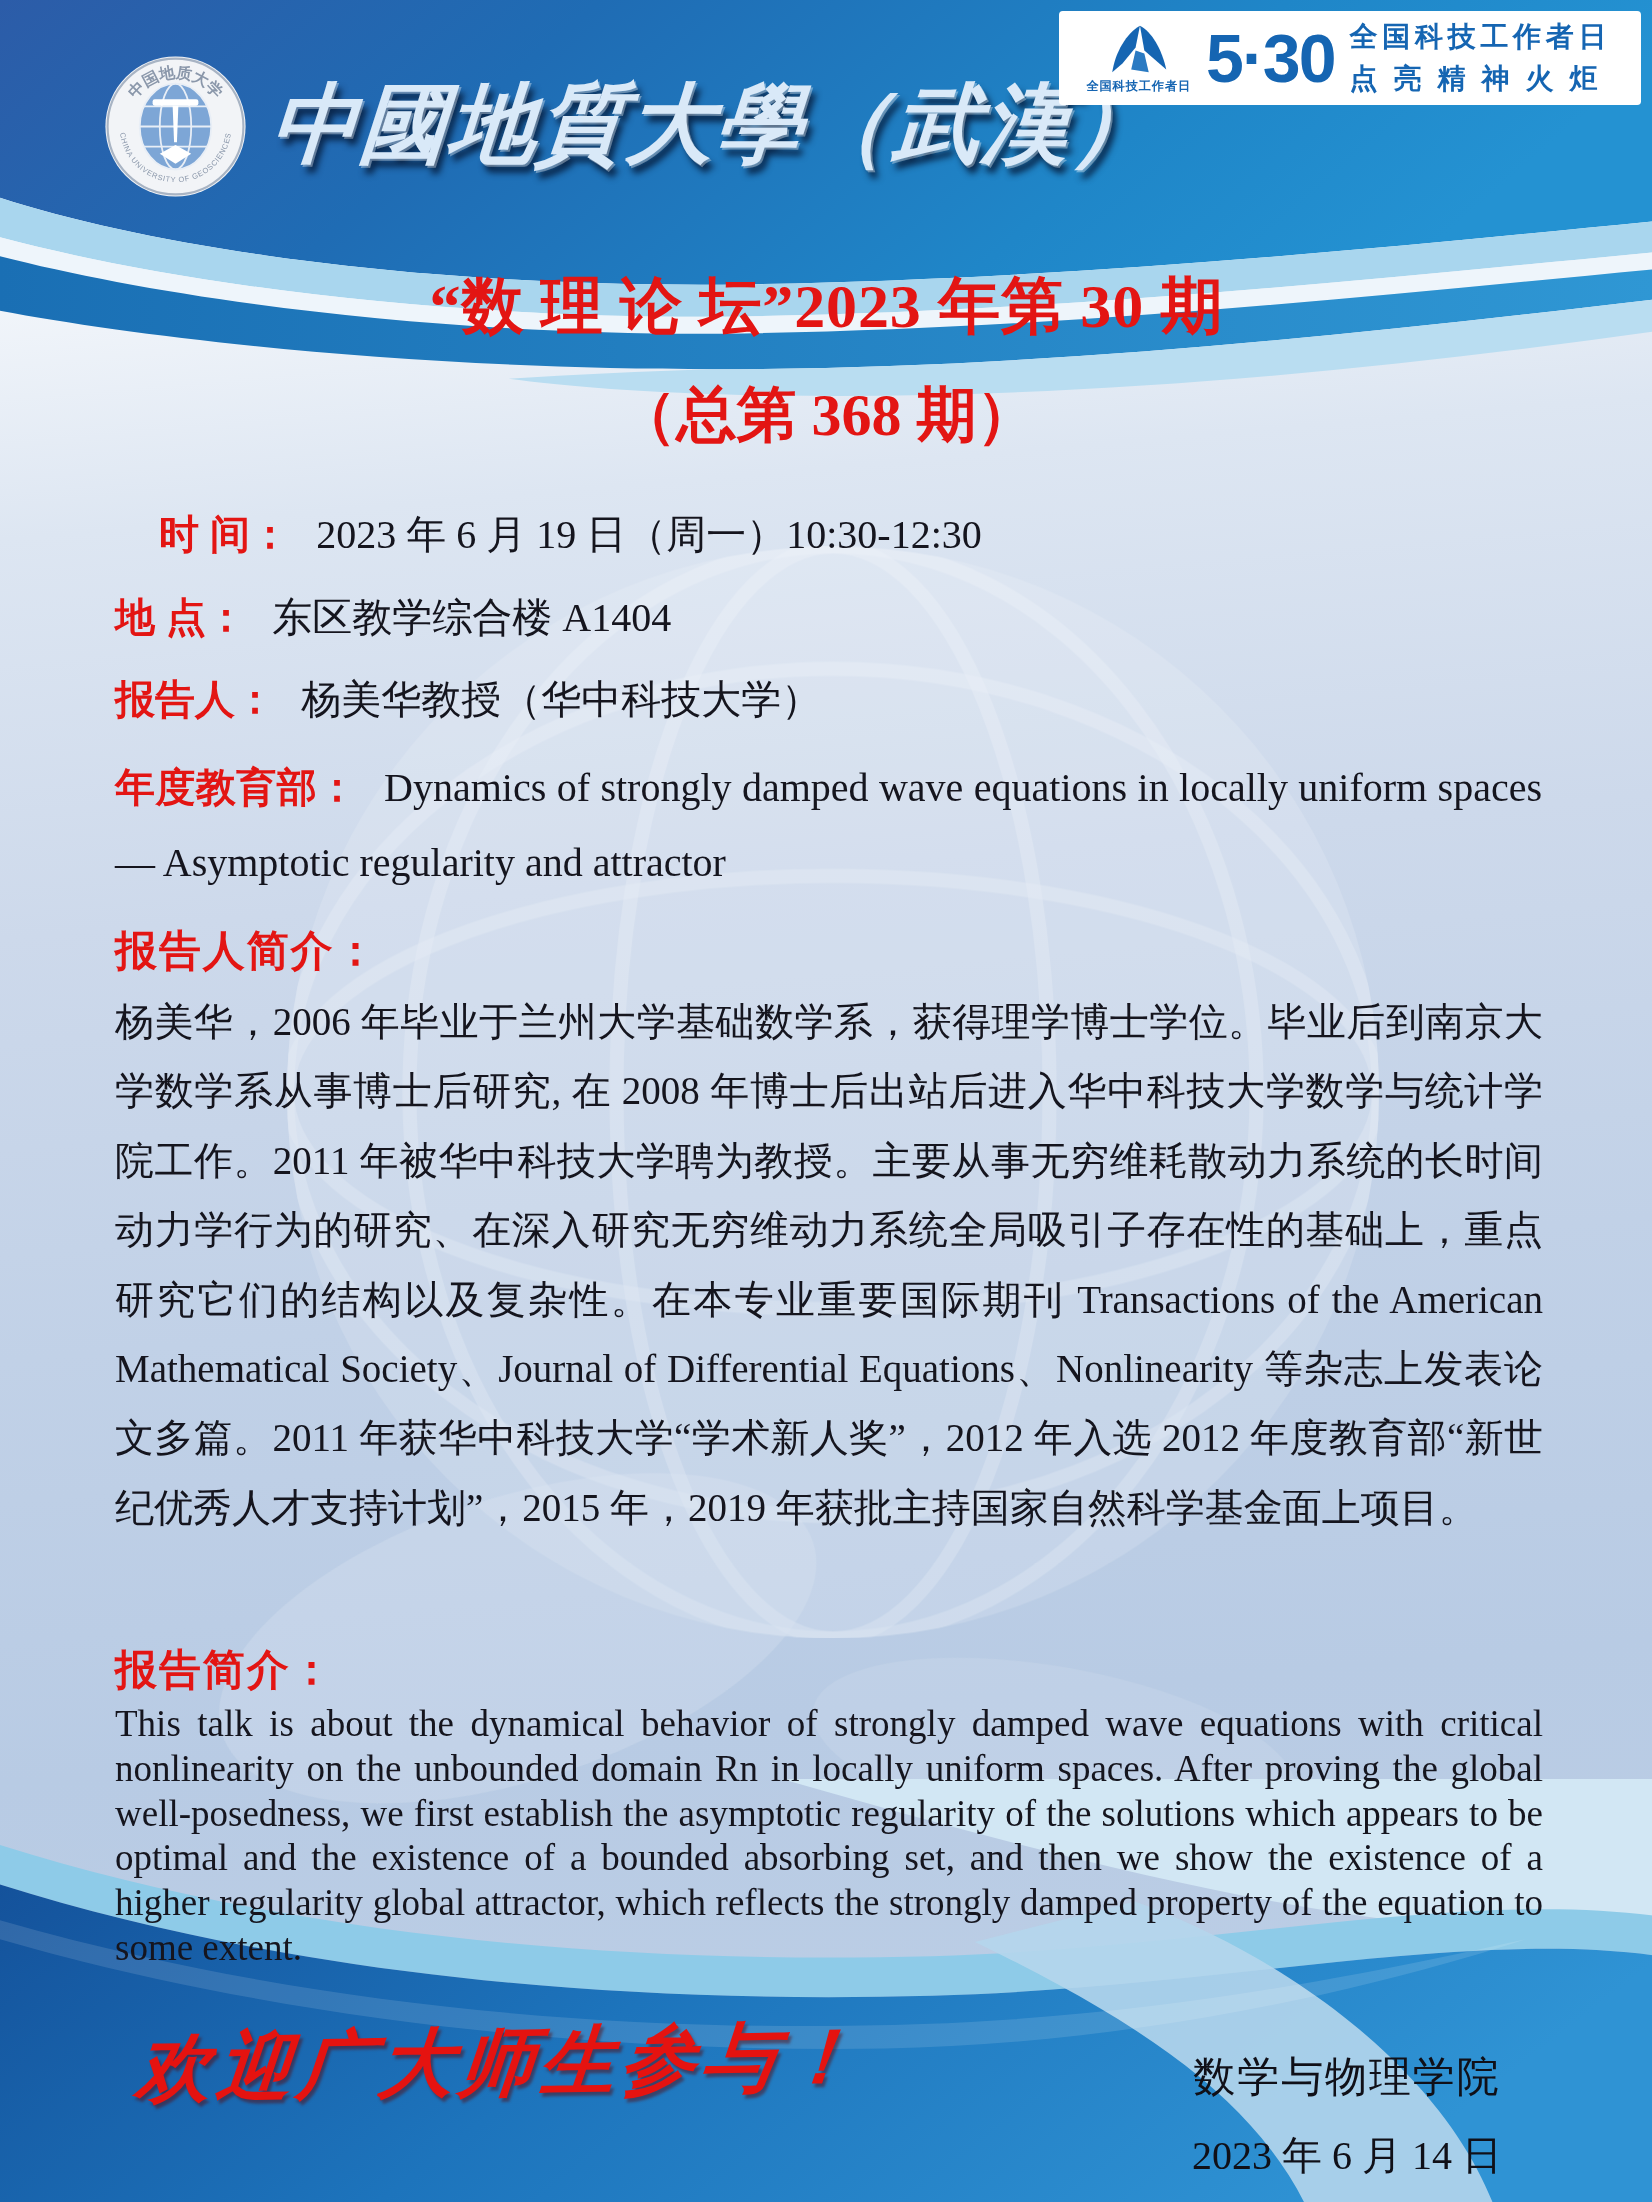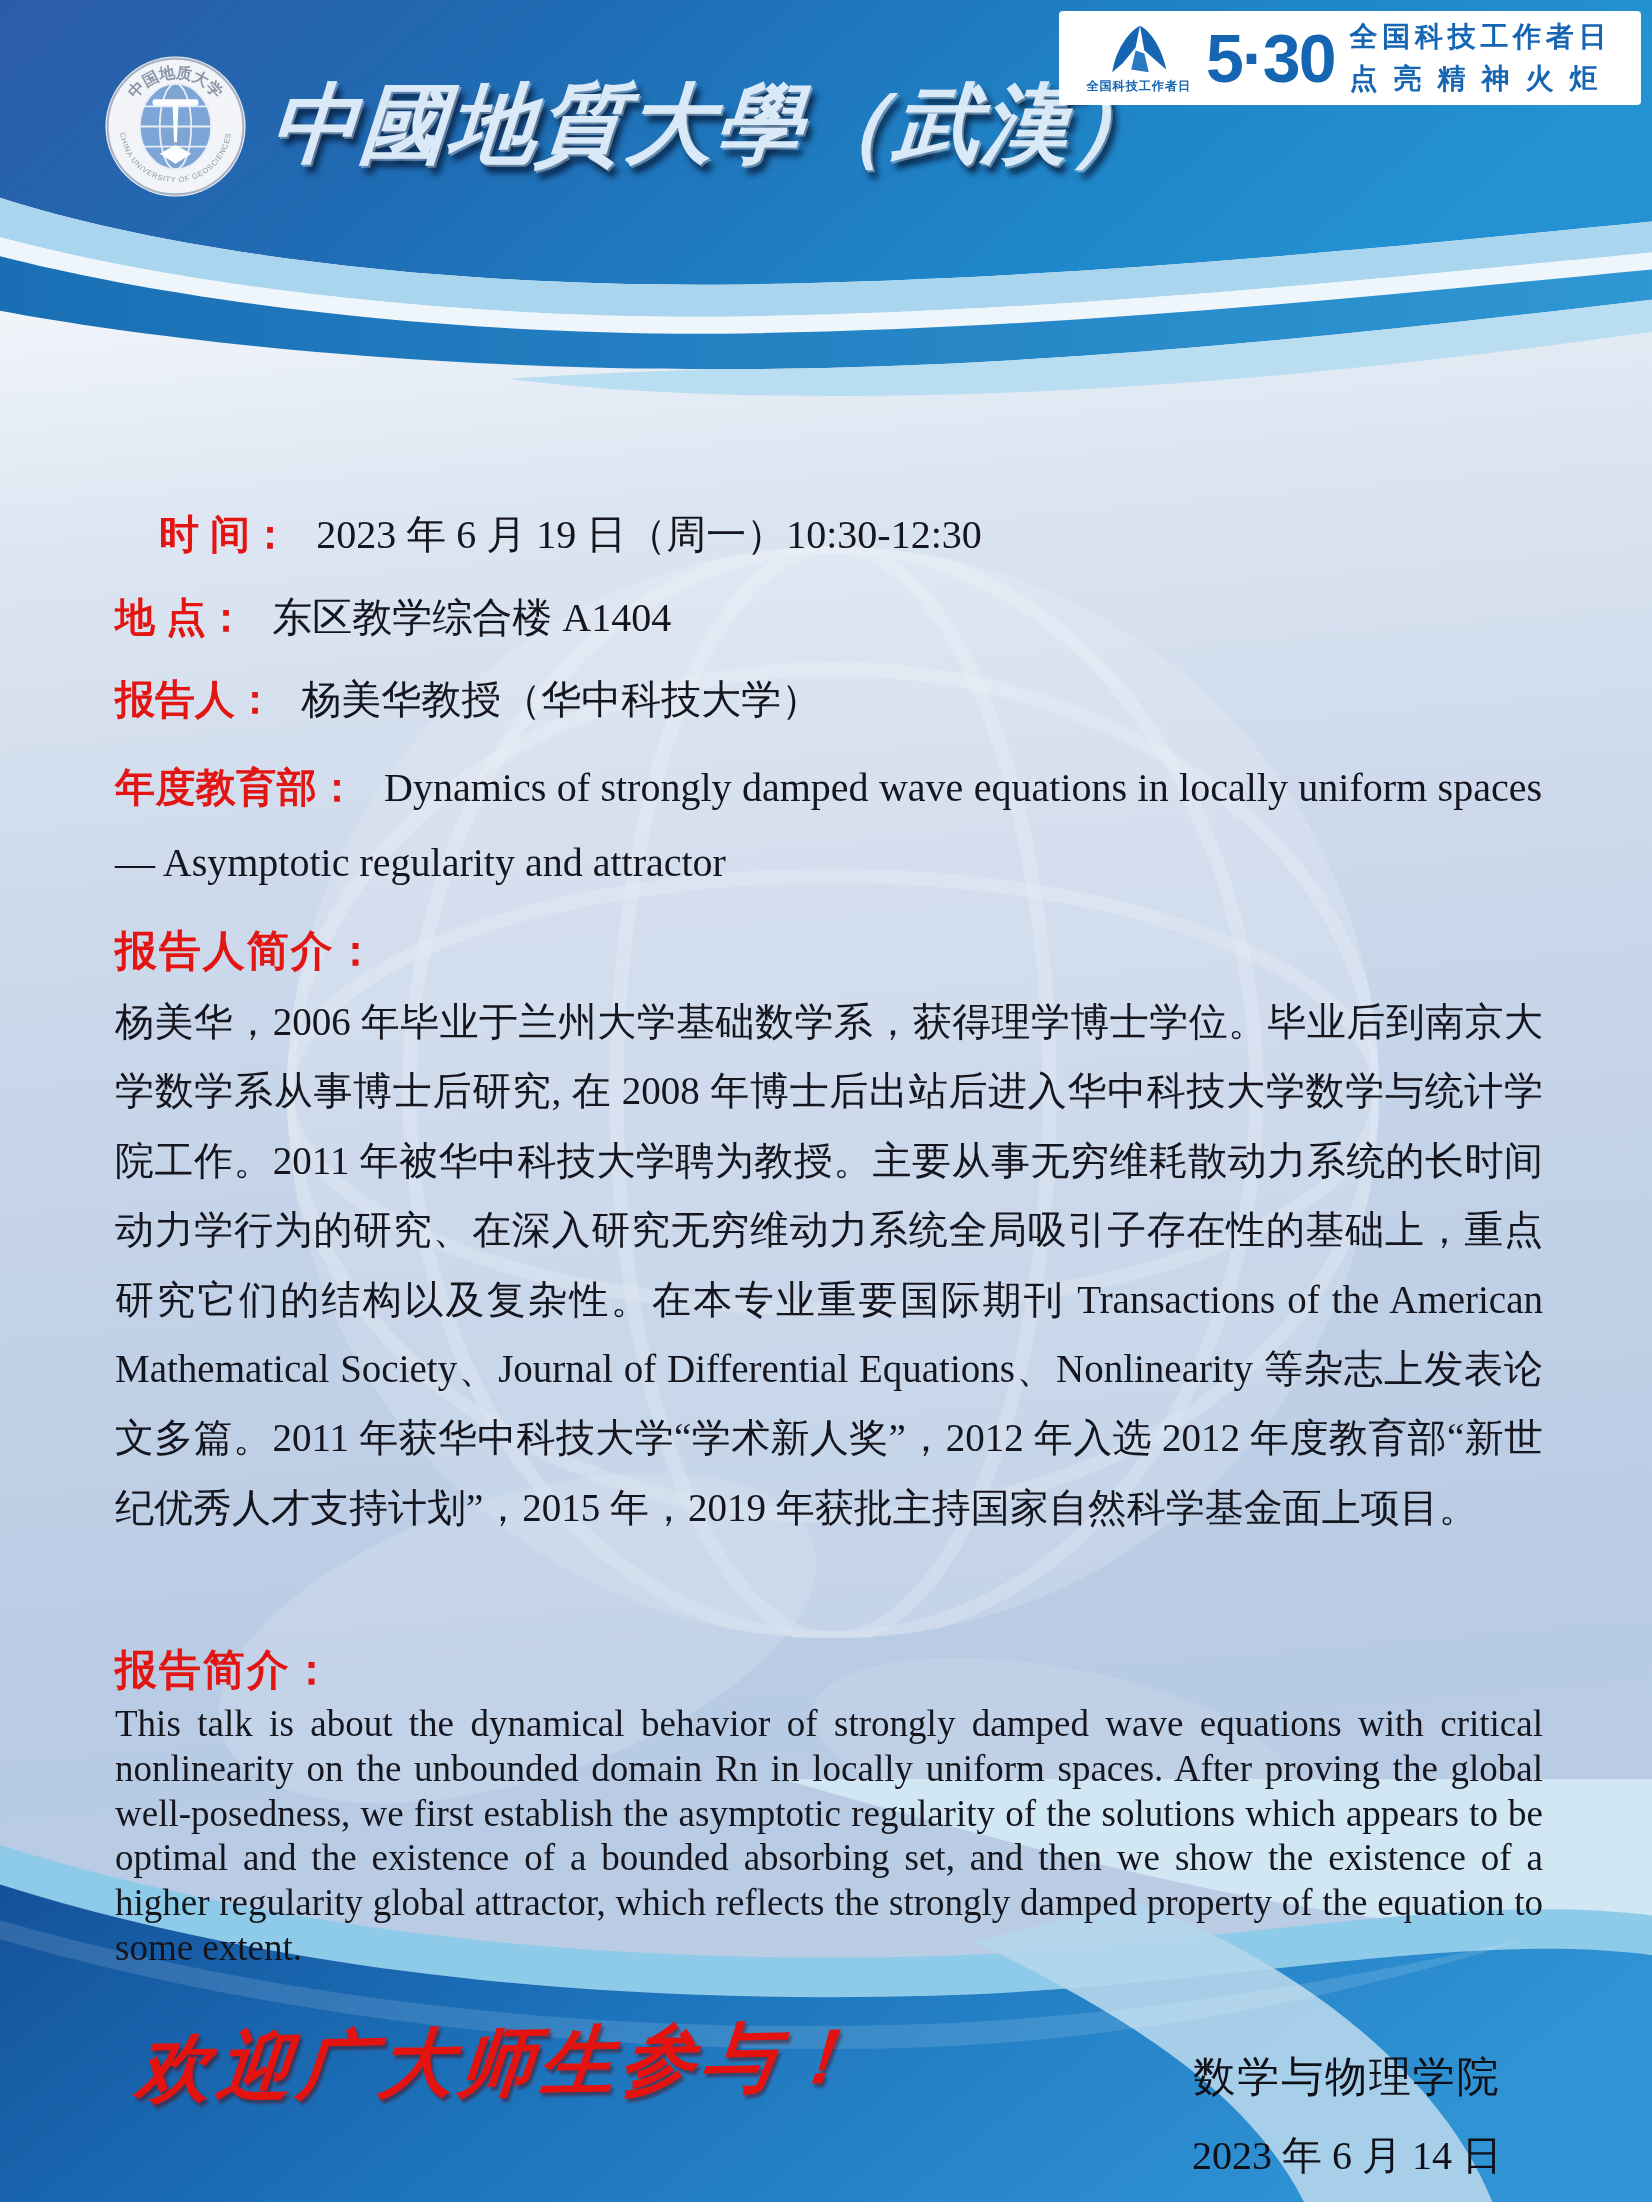--- a/index.html
+++ b/index.html
@@ -170,20 +170,22 @@
       </svg>
       <div class="badge-caption">全国科技工作者日</div>
     </div>
     <div class="badge-number">5·30</div>
     <div class="badge-text-col">
       <div class="badge-line1">全国科技工作者日</div>
       <div class="badge-line2">点亮精神火炬</div>
     </div>
   </div>
 
+  <div class="forum-title content" style="left:0;">“数 理 论 坛”2023 年第 30 期</div>
+  <div class="forum-subtitle content" style="left:0;">（总第 368 期）</div>
 
   <div class="info-row content" style="top:505px;margin-left:44px;">
     <span class="info-label">时  间：</span>
     <span class="info-value">2023 年 6 月 19 日（周一）10:30-12:30</span>
   </div>
   <div class="info-row content" style="top:588px;">
     <span class="info-label">地  点：</span>
     <span class="info-value">东区教学综合楼 A1404</span>
   </div>
   <div class="info-row content" style="top:670px;">

